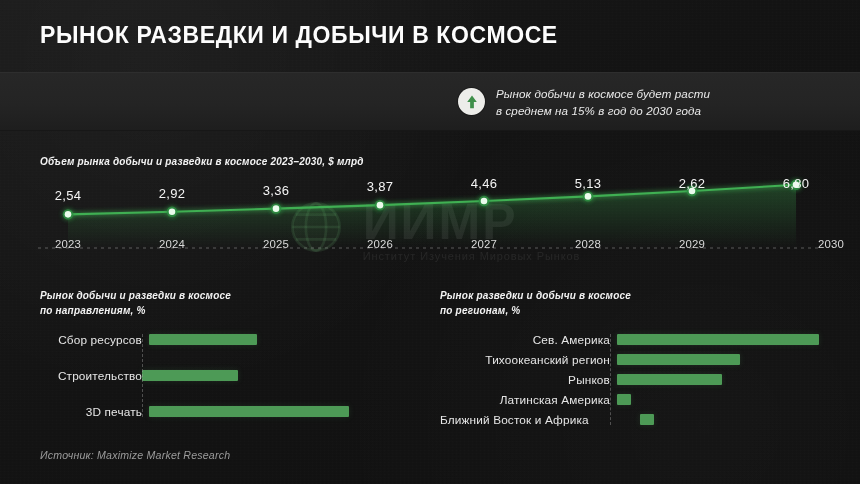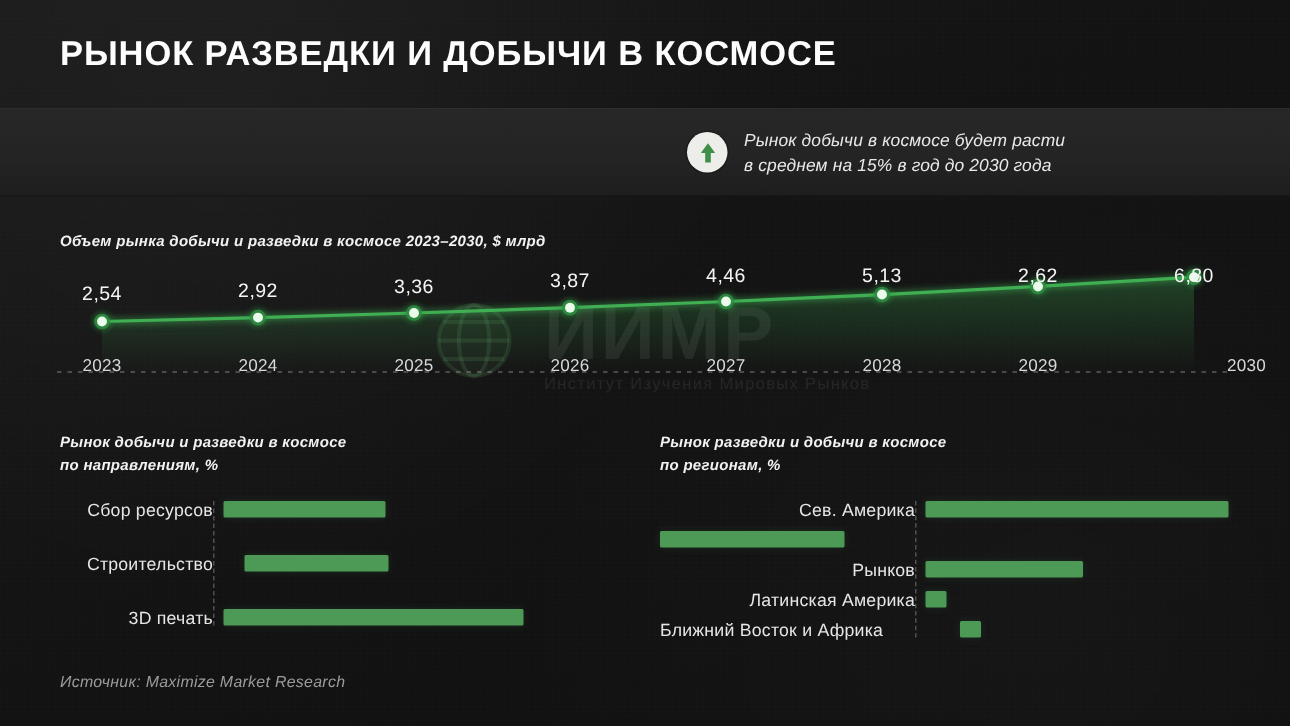--- a/index.html
+++ b/index.html
@@ -221,21 +221,21 @@
     <div class="sect-head">Рынок добычи и разведки в космосе
 по направлениям, %</div>
     <div class="barchart" id="bars-left-body">
         <div class="bar-row" style="height: 11px; margin-bottom: 25px;">
           <span class="bar-label" style="width: 102px; padding-right: 7px;">Сбор ресурсов</span>
           <span class="bar-track" style="width: 200px; flex: 0 0 auto;">
             <span class="bar-fill" style="display: block; width: 108px; background: rgb(77, 154, 86);"></span>
           </span>
         </div>
         <div class="bar-row" style="height: 11px; margin-bottom: 25px;">
-          <span class="bar-label" style="width: 102px; padding-right: 21px;">Строительство</span>
+          <span class="bar-label" style="width: 102px; padding-right: 0;">Строительство</span>
           <span class="bar-track" style="width: 200px; flex: 0 0 auto;">
             <span class="bar-fill" style="display: block; width: 96px; background: rgb(77, 154, 86);"></span>
           </span>
         </div>
         <div class="bar-row" style="height: 11px; margin-bottom: 0px;">
           <span class="bar-label" style="width: 102px; padding-right: 7px;">3D печать</span>
           <span class="bar-track" style="width: 200px; flex: 0 0 auto;">
             <span class="bar-fill" style="display: block; width: 200px; background: rgb(77, 154, 86);"></span>
           </span>
         </div>
@@ -247,20 +247,21 @@
     <div class="sect-head">Рынок разведки и добычи в космосе
 по регионам, %</div>
     <div class="barchart" id="bars-right-body">
         <div class="bar-row" style="height: 11px; margin-bottom: 9px;">
           <span class="bar-label" style="width: 170px; padding-right: 7px;">Сев. Америка</span>
           <span class="bar-track" style="width: 202px; flex: 0 0 auto;">
             <span class="bar-fill" style="display: block; width: 202px; background: rgb(77, 154, 86);"></span>
           </span>
         </div>
         <div class="bar-row" style="height: 11px; margin-bottom: 9px;">
+          <span class="bar-label" style="width: 170px; padding-right: 7px;">Тихоокеанский регион</span>
           <span class="bar-track" style="width: 202px; flex: 0 0 auto;">
             <span class="bar-fill" style="display: block; width: 123.22px; background: rgb(77, 154, 86);"></span>
           </span>
         </div>
         <div class="bar-row" style="height: 11px; margin-bottom: 9px;">
           <span class="bar-label" style="width: 170px; padding-right: 7px;">Рынков</span>
           <span class="bar-track" style="width: 202px; flex: 0 0 auto;">
             <span class="bar-fill" style="display: block; width: 105.04px; background: rgb(77, 154, 86);"></span>
           </span>
         </div>

